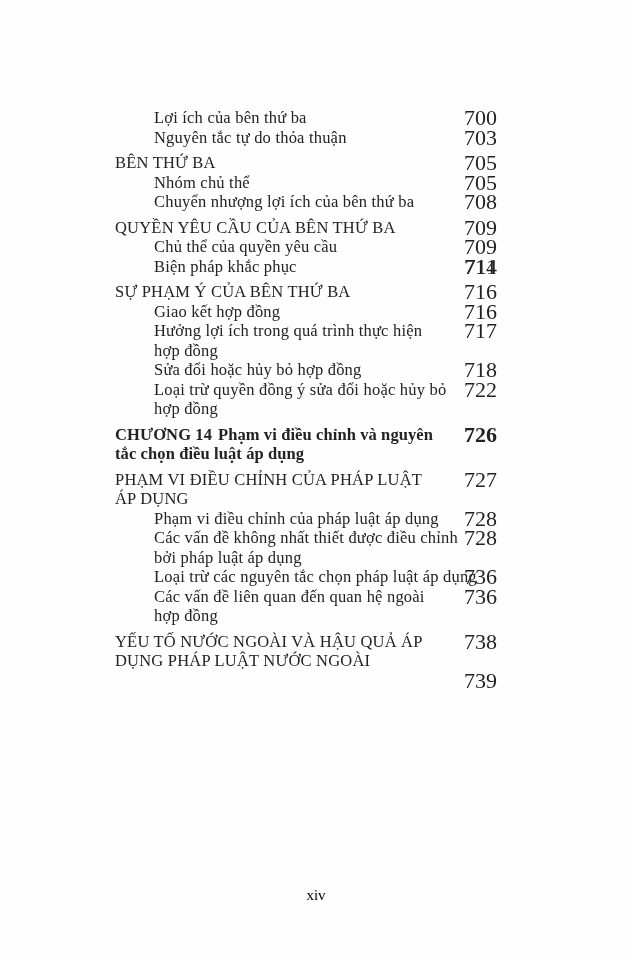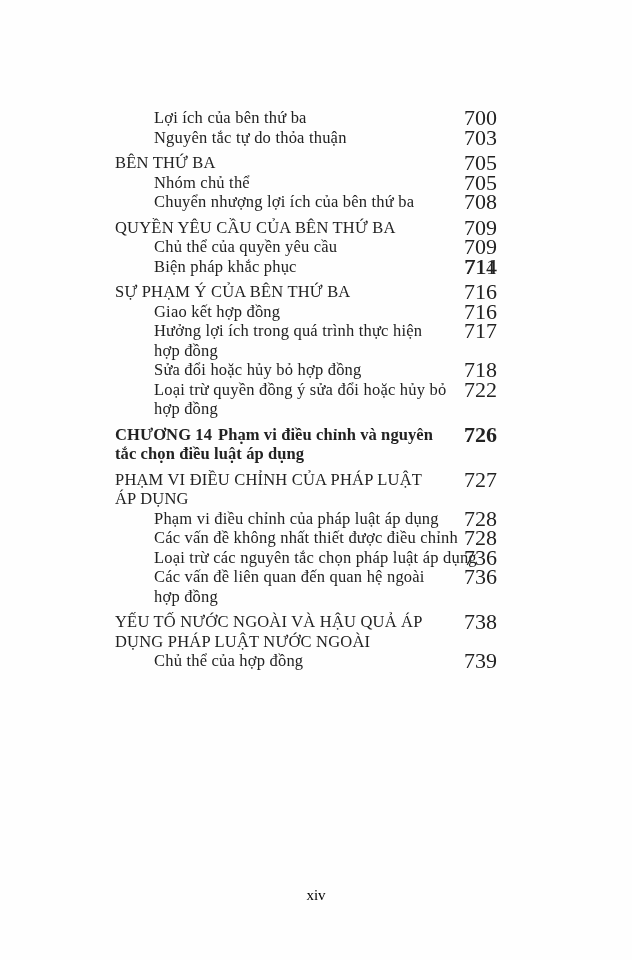--- a/index.html
+++ b/index.html
@@ -177,20 +177,21 @@
         </div>
         <div class="toc-row level-sub">
           <div class="text">
             <div class="line">Phạm vi điều chỉnh của pháp luật áp dụng</div>
           </div>
           <span class="page-num">728</span>
         </div>
         <div class="toc-row level-sub">
           <div class="text">
             <div class="line">Các vấn đề không nhất thiết được điều chỉnh</div>
+            <div class="line">bởi pháp luật áp dụng</div>
           </div>
           <span class="page-num">728</span>
         </div>
         <div class="toc-row level-sub">
           <div class="text">
             <div class="line">Loại trừ các nguyên tắc chọn pháp luật áp dụng</div>
           </div>
           <span class="page-num">736</span>
         </div>
         <div class="toc-row level-sub">
@@ -203,21 +204,18 @@
       </div>
       <div class="toc-group">
         <div class="toc-row level-heading">
           <div class="text">
             <div class="line">YẾU TỐ NƯỚC NGOÀI VÀ HẬU QUẢ ÁP</div>
             <div class="line">DỤNG PHÁP LUẬT NƯỚC NGOÀI</div>
           </div>
           <span class="page-num">738</span>
         </div>
         <div class="toc-row level-sub">
-          <div class="text">
-            <div class="line">Chủ thể của hợp đồng</div>
-          </div>
           <span class="page-num">739</span>
         </div>
       </div>
     </div>
   <div class="folio">xiv</div>
 </div>
 
 </body></html>

